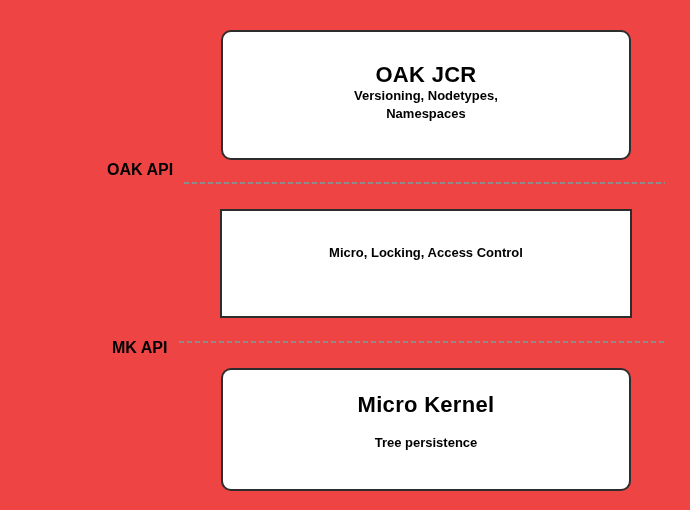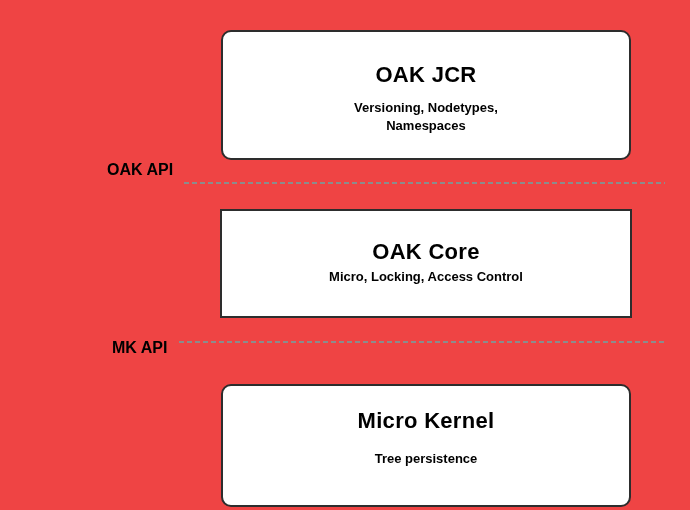--- a/index.html
+++ b/index.html
@@ -34,24 +34,24 @@
     letter-spacing: 0.3px;
   }
   .layer-subtitle {
     font-size: 13px;
     font-weight: bold;
     color: #000000;
     line-height: 1.35;
     white-space: pre-line;
   }
   #box-oak-jcr   { left: 221px; top: 30px;  width: 410px; height: 130px; padding-top: 31px; }
-  #box-oak-jcr .layer-subtitle { margin-top: 12px; }
+  #box-oak-jcr .layer-subtitle { }
   #box-oak-core  { left: 220px; top: 209px; width: 412px; height: 109px; padding-top: 29px; }
   #box-oak-core .layer-subtitle { margin-top: 4px; }
-  #box-micro-kernel { left: 221px; top: 368px; width: 410px; height: 123px; padding-top: 23px; margin-top: 16px; }
+  #box-micro-kernel { left: 221px; top: 368px; width: 410px; height: 123px; padding-top: 23px; }
   #box-micro-kernel .layer-subtitle { margin-top: 17px; }
 
   .api-label {
     position: absolute;
     font-size: 16px;
     font-weight: bold;
     color: #000000;
     line-height: 1;
   }
   #label-oak-api { left: 107px; top: 162px; }
@@ -77,21 +77,20 @@
   <div class="layer-box rounded" id="box-oak-jcr">
     <div class="layer-title">OAK JCR</div>
     <div class="layer-subtitle">Versioning, Nodetypes,
 Namespaces</div>
   </div>
 
   <div class="api-label" id="label-oak-api">OAK API</div>
   <div class="dotted-line" id="divider-oak-api"></div>
 
   <div class="layer-box" id="box-oak-core">
-    <div class="layer-title">OAK Core</div>
     <div class="layer-subtitle">Micro, Locking, Access Control</div>
   </div>
 
   <div class="api-label" id="label-mk-api">MK API</div>
   <div class="dotted-line" id="divider-mk-api"></div>
 
   <div class="layer-box rounded" id="box-micro-kernel">
     <div class="layer-title">Micro Kernel</div>
     <div class="layer-subtitle">Tree persistence</div>
   </div>

